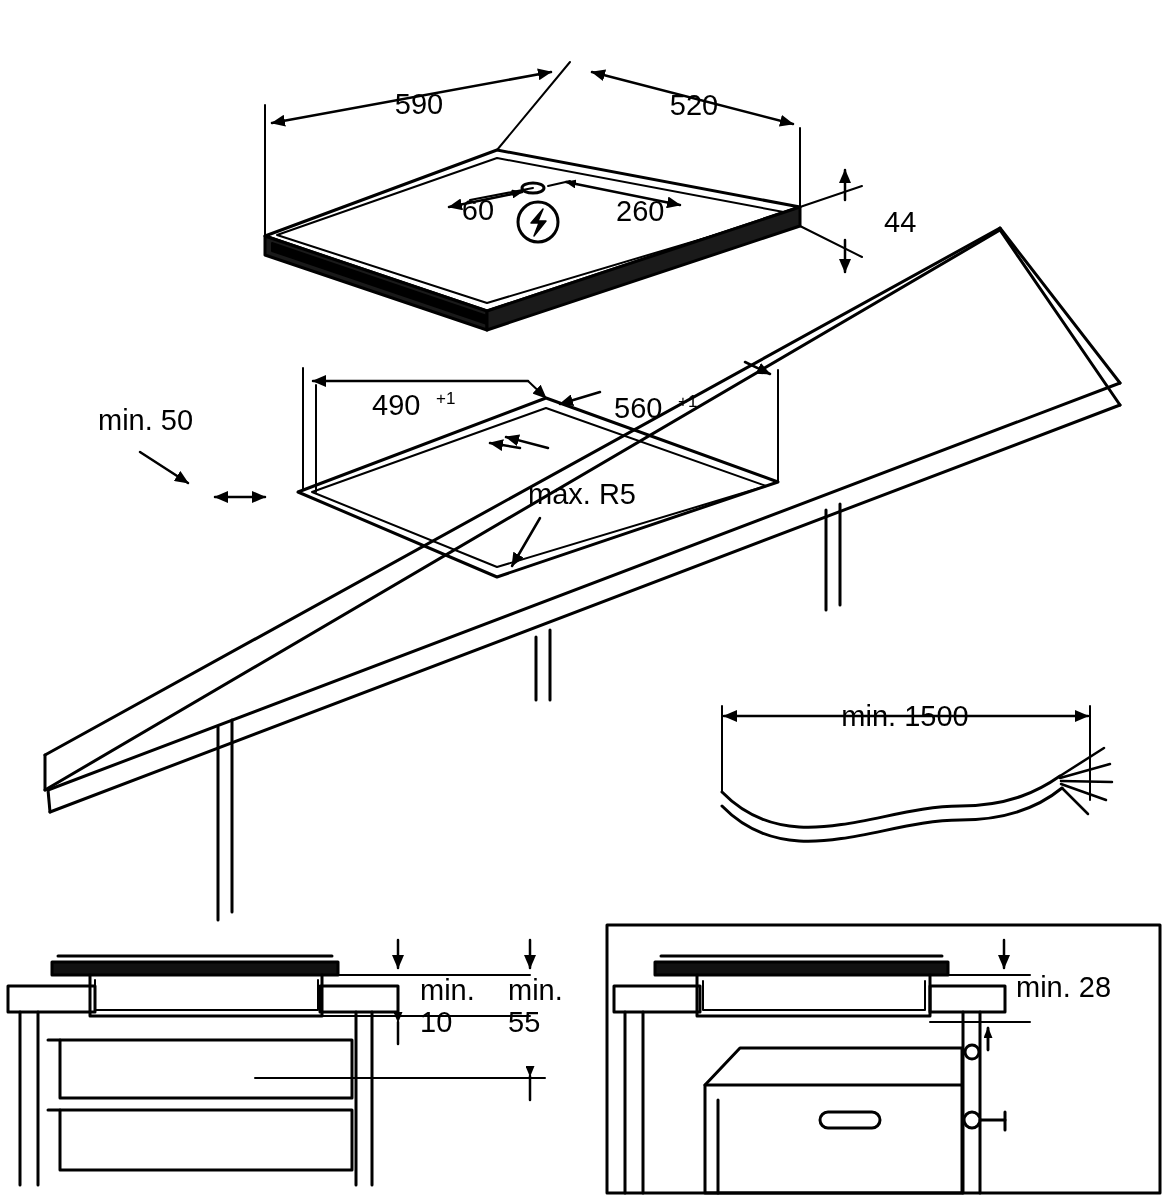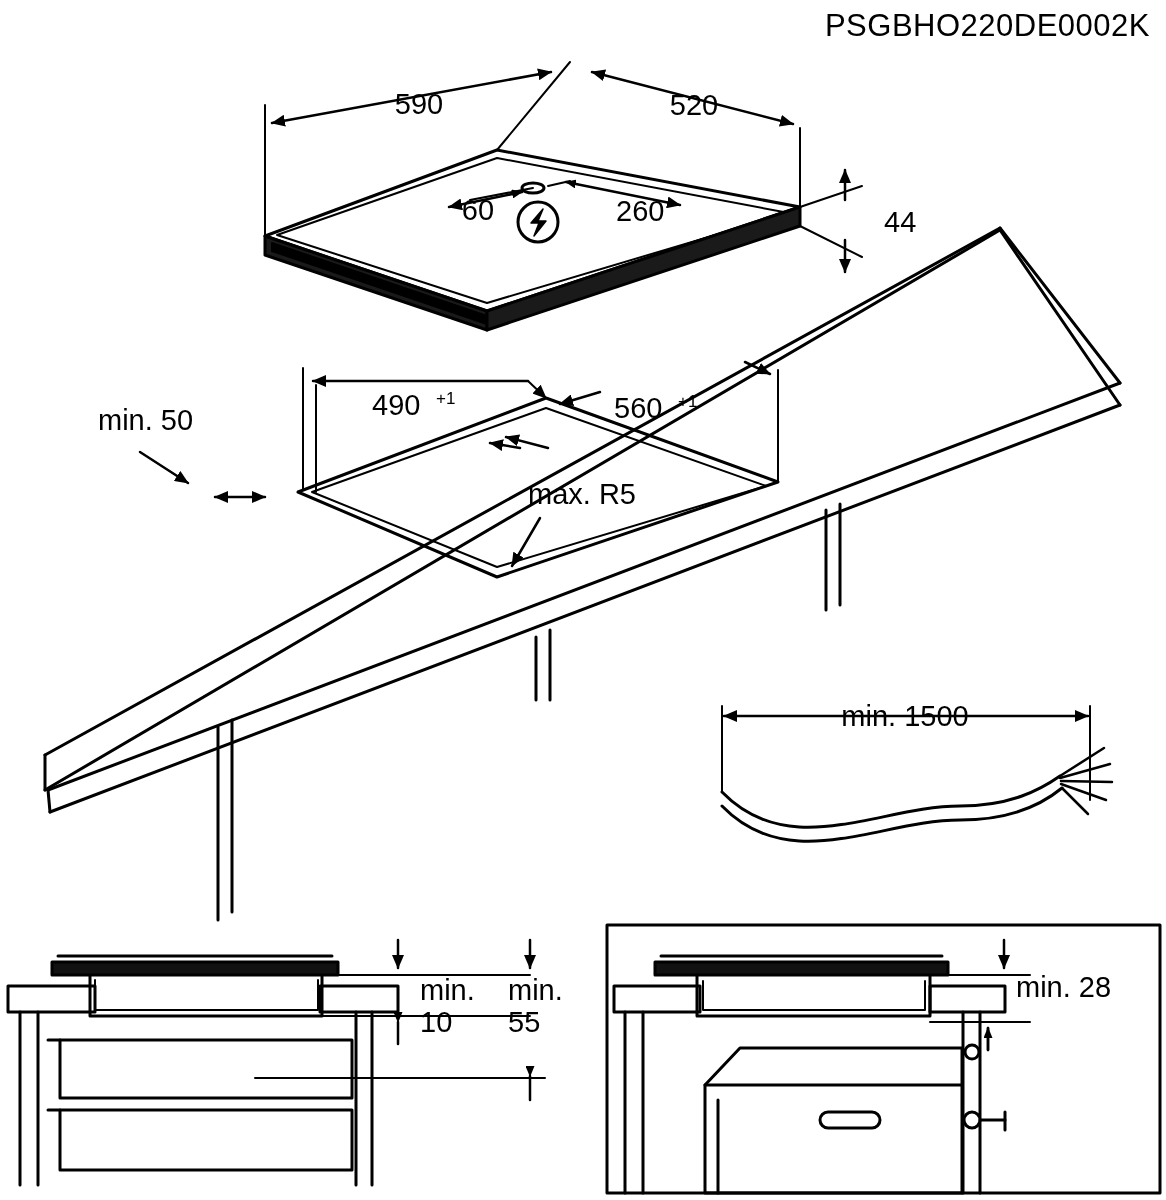--- a/index.html
+++ b/index.html
@@ -40,21 +40,20 @@
   }
   .dim-sup {
     font-size: 17px;
   }
 </style>
 </head>
 <body>
 
 <div id="sheet">
 
-  <div class="code-label">PSGBHO220DE0002K</div>
 
   <svg width="1166" height="1200" viewBox="0 0 1166 1200">
     <defs>
       <marker id="arrEnd" markerWidth="14" markerHeight="12" refX="13" refY="6" orient="auto" markerUnits="userSpaceOnUse">
         <path d="M0,0 L14,6 L0,12 Z" fill="#000"></path>
       </marker>
       <marker id="arrStart" markerWidth="14" markerHeight="12" refX="1" refY="6" orient="auto" markerUnits="userSpaceOnUse">
         <path d="M14,0 L0,6 L14,12 Z" fill="#000"></path>
       </marker>
       <marker id="arrEndS" markerWidth="11" markerHeight="9" refX="10" refY="4.5" orient="auto" markerUnits="userSpaceOnUse">

